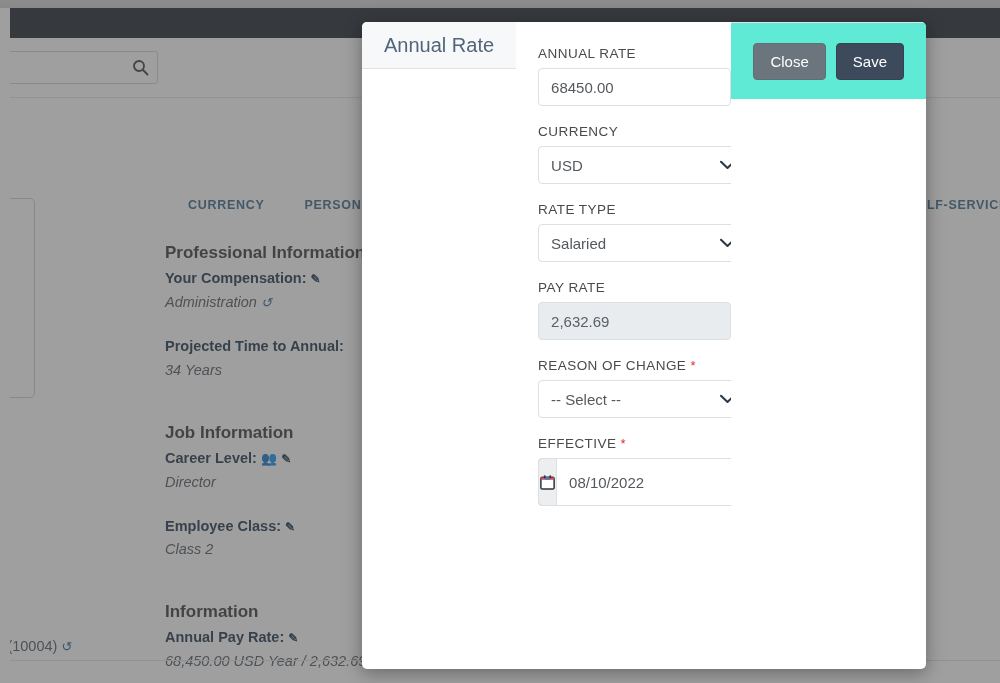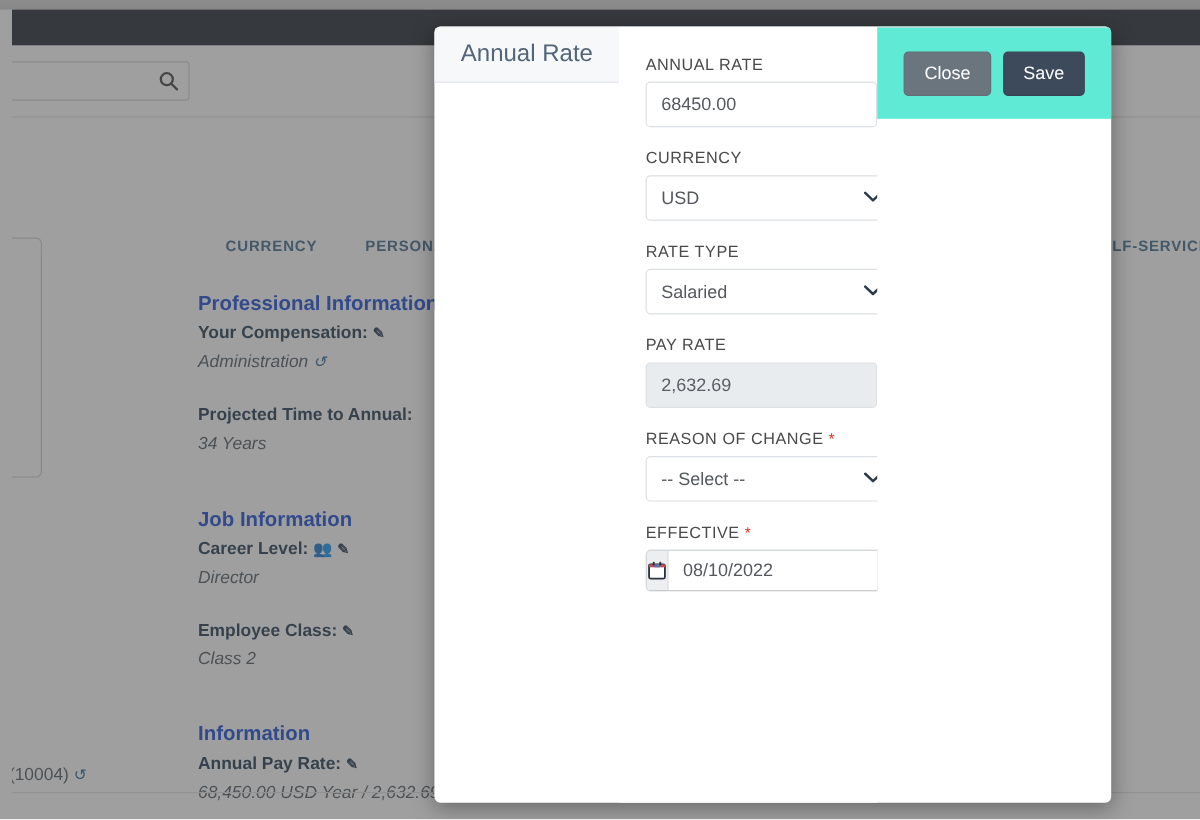--- a/index.html
+++ b/index.html
@@ -113,21 +113,21 @@
 
   .content-col {
     position: absolute;
     left: 155px; top: 205px;
     width: 330px;
   }
 
   .sec-title {
     font-size: 17px;
     font-weight: 700;
-    color: #1d4ed8;
+    color: #404040;
     margin-bottom: 4px;
     white-space: nowrap;
   }
   .field-label {
     font-size: 14.5px;
     font-weight: 700;
     color: #243c52;
     white-space: nowrap;
     line-height: 1.65;
   }
@@ -243,21 +243,21 @@
     position: absolute;
     right: 13px; top: 50%;
     transform: translateY(-50%);
     pointer-events: none;
     color: #2b3a48;
   }
 
   .datewrap {
     display: flex;
     width: 210px;
-    height: 35px;
+    height: 48px;
     border: 1px solid #dcdfe3;
     border-radius: 4px;
     overflow: hidden;
     background: #a3a3a3;
   }
   .date-btn {
     width: 43px;
     background: #eceef0;
     border-right: 1px solid #dcdfe3;
     display: flex;

